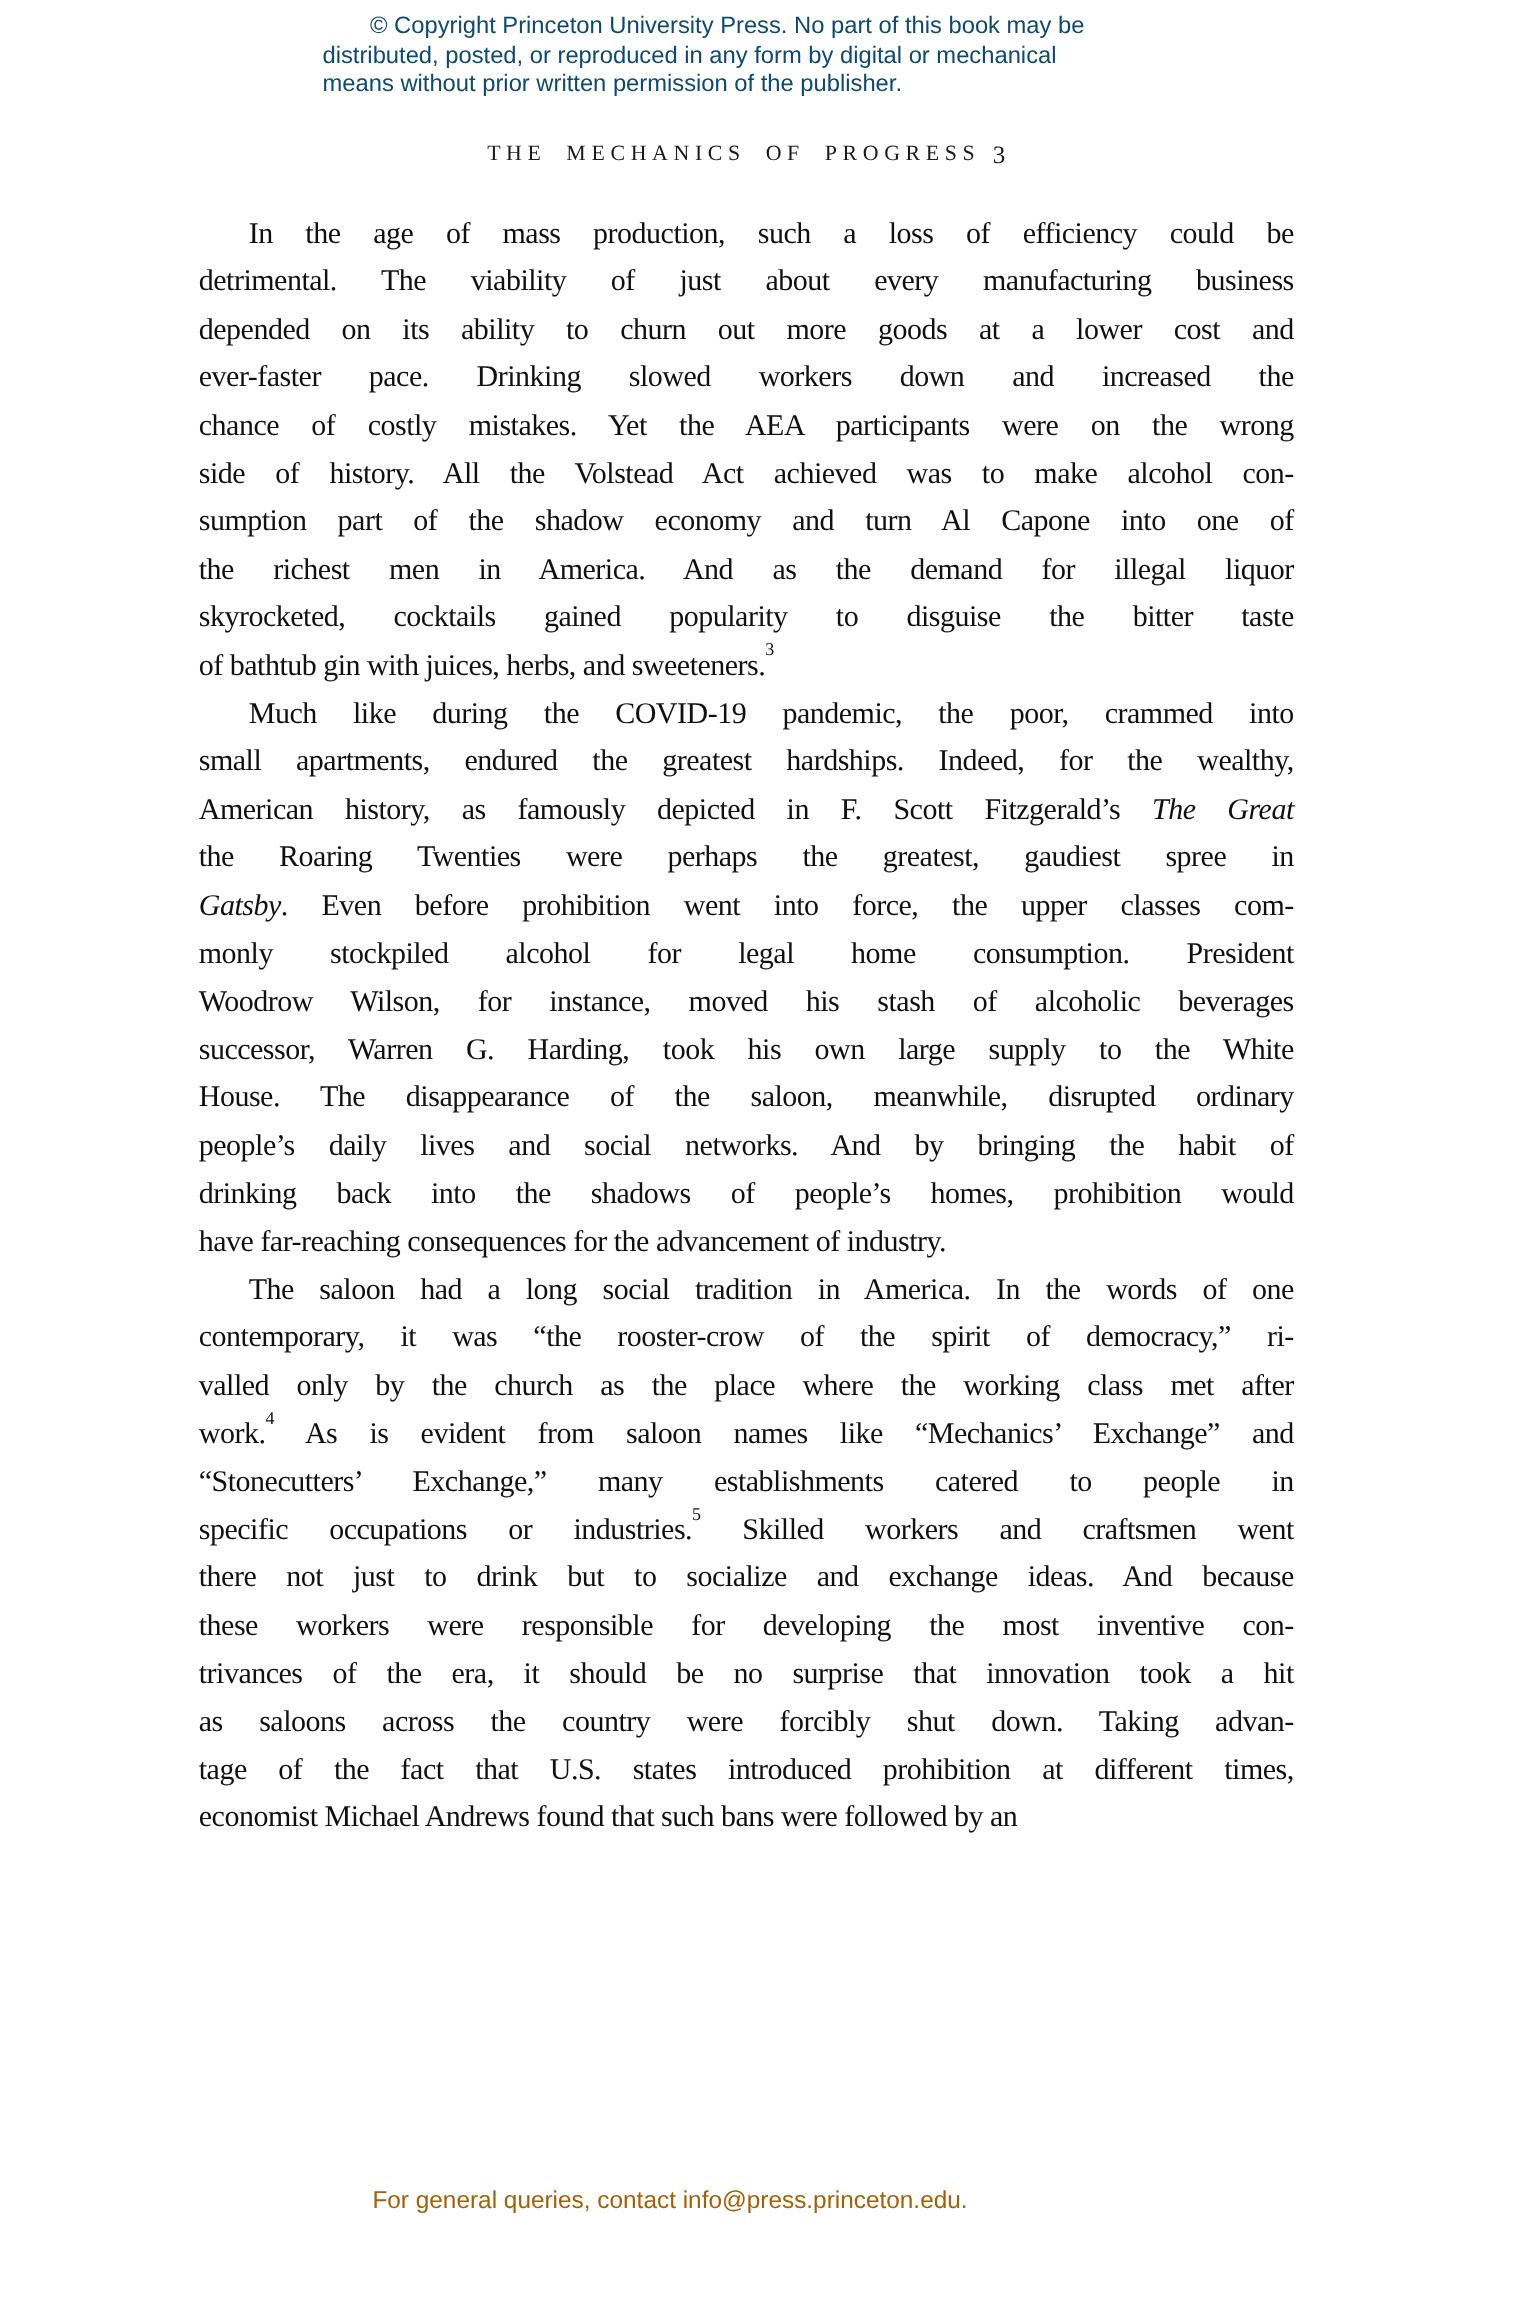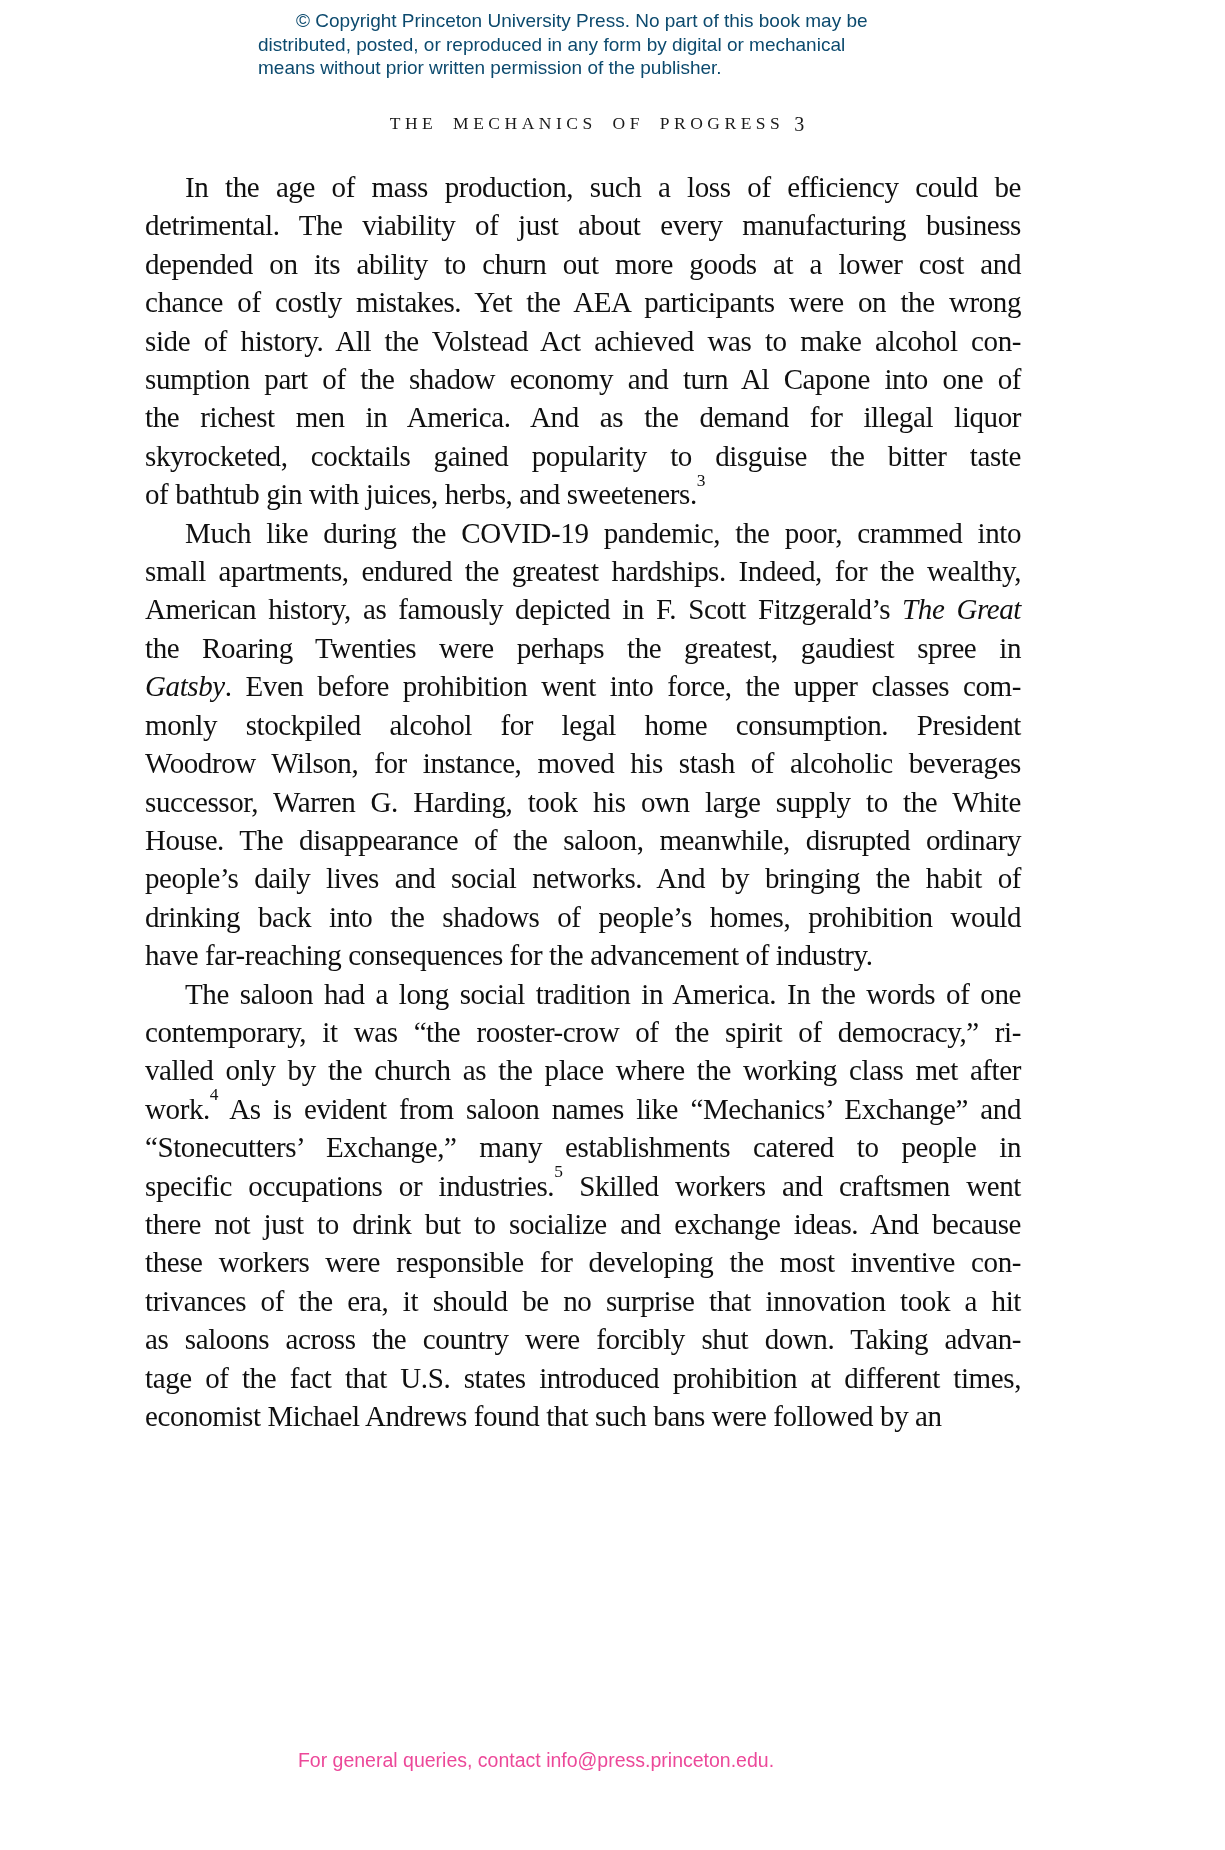--- a/index.html
+++ b/index.html
@@ -47,25 +47,25 @@
   .rh-page {
     font-size: 20px;
     letter-spacing: 0;
     position: relative;
     top: 2px;
   }
 
   
   .body-text {
     position: absolute;
-    left: 145px;
+    left: 159px;
     top: 168px;
     width: 876px;
     font-family: "Liberation Serif", serif;
-    font-size: 29px;
+    font-size: 24px;
     line-height: 38.4px;
     letter-spacing: -0.4px;
     color: #101010;
     text-rendering: optimizeLegibility;
   }
   .para { margin: 0; }
   .line {
     text-align: justify;
     text-align-last: justify;
     text-justify: inter-word;
@@ -84,21 +84,21 @@
 
   
   .footer {
     position: absolute;
     left: 0;
     top: 1749px;
     width: 1072px;
     text-align: center;
     font-family: "Liberation Sans", sans-serif;
     font-size: 19.5px;
-    color: #ec4899;
+    color: #a16207;
   }
 </style>
 </head>
 <body>
 
 <div class="page">
 
   <div class="copyright">
       <div class="cl first">© Copyright Princeton University Press. No part of this book may be</div>
       <div class="cl">distributed, posted, or reproduced in any form by digital or mechanical</div>
@@ -108,20 +108,21 @@
   <div class="running-header">
     <span class="rh-title">THE MECHANICS OF PROGRESS</span>
     <span class="rh-page">3</span>
   </div>
 
   <div class="body-text">
       <div class="para">
         <div class="line first"><span>In the age of mass production, such a loss of efficiency could be</span></div>
         <div class="line"><span>detrimental. The viability of just about every manufacturing business</span></div>
         <div class="line"><span>depended on its ability to churn out more goods at a lower cost and</span></div>
+        <div class="line"><span>ever-faster pace. Drinking slowed workers down and increased the</span></div>
         <div class="line"><span>chance of costly mistakes. Yet the AEA participants were on the wrong</span></div>
         <div class="line"><span>side of history. All the Volstead Act achieved was to make alcohol con-</span></div>
         <div class="line"><span>sumption part of the shadow economy and turn Al Capone into one of</span></div>
         <div class="line"><span>the richest men in America. And as the demand for illegal liquor</span></div>
         <div class="line"><span>skyrocketed, cocktails gained popularity to disguise the bitter taste</span></div>
         <div class="line last"><span>of bathtub gin with juices, herbs, and sweeteners.</span><sup>3</sup></div>
       </div>
       <div class="para">
         <div class="line first"><span>Much like during the COVID-19 pandemic, the poor, crammed into</span></div>
         <div class="line"><span>small apartments, endured the greatest hardships. Indeed, for the wealthy,</span></div>

